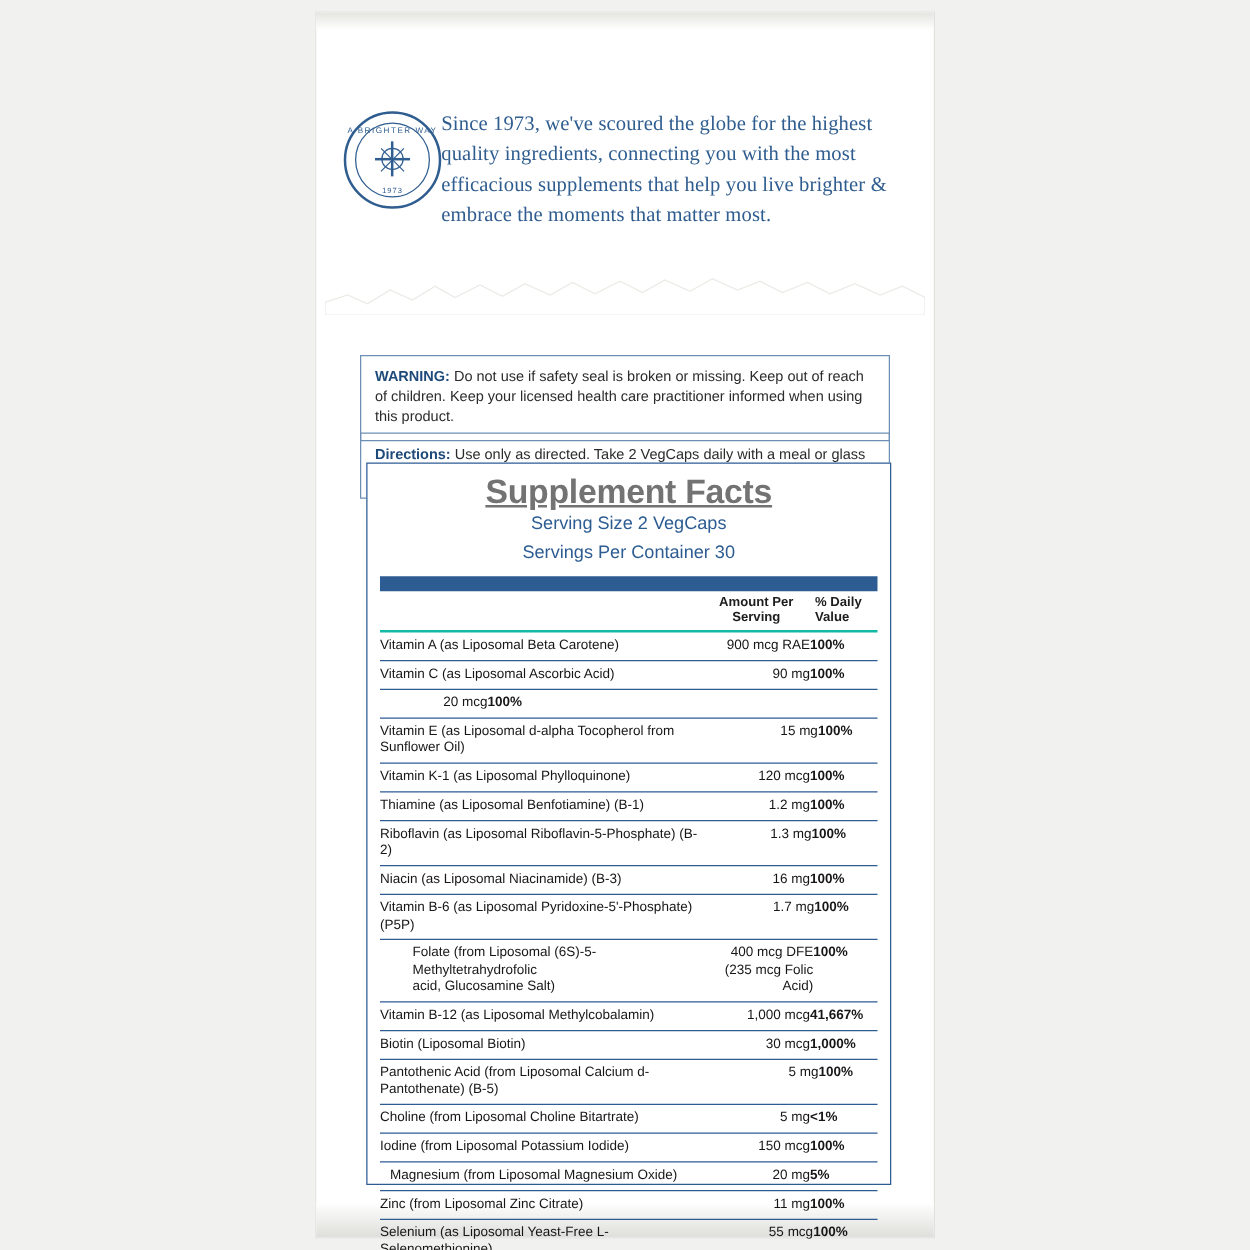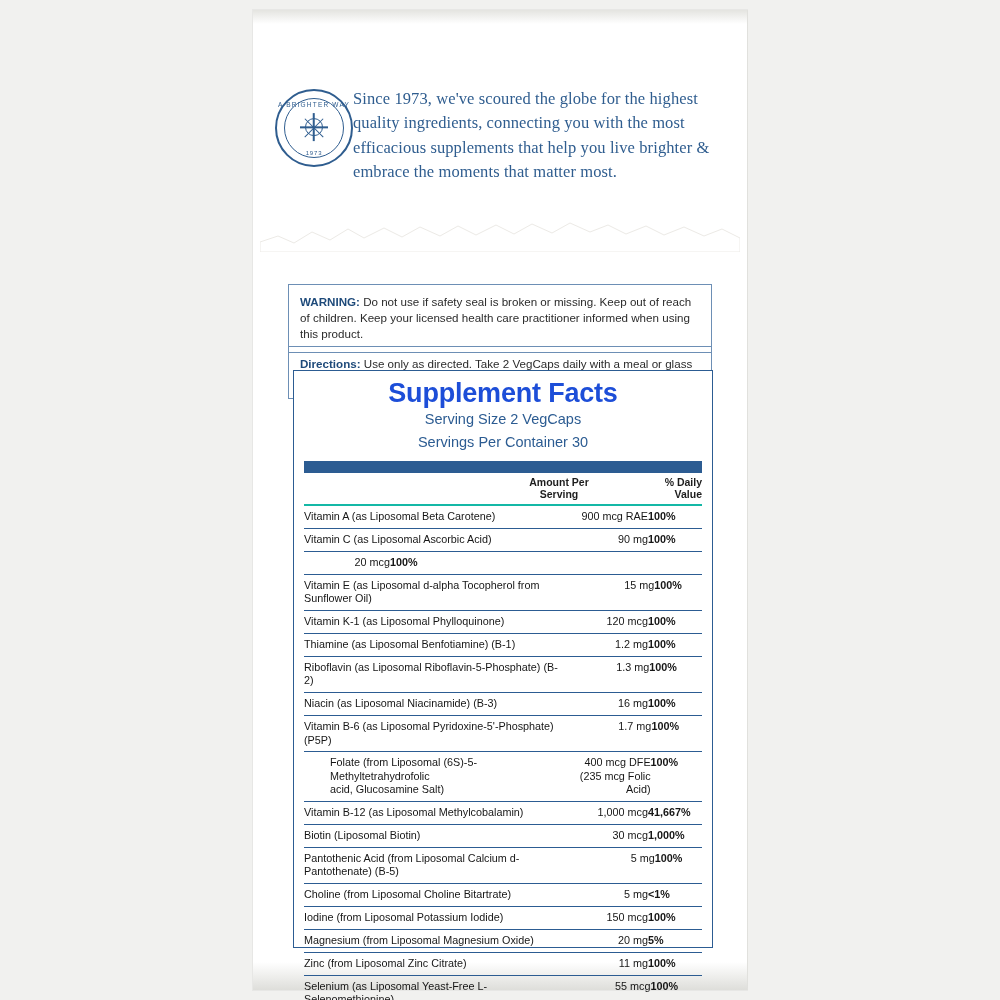--- a/index.html
+++ b/index.html
@@ -140,27 +140,28 @@
   
   .sf-panel {
     position: absolute;
     left: 293px; top: 370px;
     width: 420px; height: 578px;
     border: 1.6px solid #2c5c92;
     background: #fff;
     padding: 8px 10px 0 10px;
   }
   .sf-title {
-    color: #1d4ed8;
+    color: #737373;
     font-size: 27px;
     font-weight: bold;
     letter-spacing: -0.2px;
     text-align: center;
     line-height: 1.05;
     font-family: "Liberation Sans", sans-serif;
+    text-decoration: underline;
   }
   .sf-sub {
     color: #2c5c92;
     font-size: 14.5px;
     text-align: center;
     line-height: 1.33;
     margin-top: 3px;
   }
   .sf-bar {
     height: 12px;
@@ -171,21 +172,21 @@
     display: flex;
     color: #1d1d1d;
     font-size: 10.5px;
     font-weight: bold;
     line-height: 1.15;
     padding: 3px 0 4px 0;
     border-bottom: 2px solid #14b8a6;
   }
   .sf-headrow .c-name { flex: 1 1 auto; }
   .sf-headrow .c-amt { width: 86px; text-align: center; }
-  .sf-headrow .c-dv  { width: 54px; text-align: right; padding-left: 4px; margin-left: 46px;}
+  .sf-headrow .c-dv  { width: 54px; text-align: left; padding-left: 4px;}
   .sf-row {
     display: flex;
     align-items: flex-start;
     border-bottom: 1px solid #2c5c92;
     font-size: 10.8px;
     color: #161616;
     padding: 4.2px 0 4.2px 0;
     line-height: 1.25;
   }
   .sf-row:last-child { border-bottom: none; }
@@ -312,21 +313,21 @@
           <div class="c-name" style="white-space: pre-line;">Choline (from Liposomal Choline Bitartrate)</div>
           <div class="c-amt">5 mg</div>
           <div class="c-dv">&lt;1%</div>
         </div>
         <div class="sf-row">
           <div class="c-name" style="white-space: pre-line;">Iodine (from Liposomal Potassium Iodide)</div>
           <div class="c-amt">150 mcg</div>
           <div class="c-dv">100%</div>
         </div>
         <div class="sf-row">
-          <div class="c-name" style="white-space: pre-line;">Magnesium (from Liposomal Magnesium Oxide)</div>
+          <div class="c-name" style="white-space: pre-line; margin-left: 8px;">Magnesium (from Liposomal Magnesium Oxide)</div>
           <div class="c-amt">20 mg</div>
           <div class="c-dv">5%</div>
         </div>
         <div class="sf-row">
           <div class="c-name" style="white-space: pre-line;">Zinc (from Liposomal Zinc Citrate)</div>
           <div class="c-amt">11 mg</div>
           <div class="c-dv">100%</div>
         </div>
         <div class="sf-row">
           <div class="c-name" style="white-space: pre-line;">Selenium (as Liposomal Yeast-Free L-Selenomethionine)</div>

